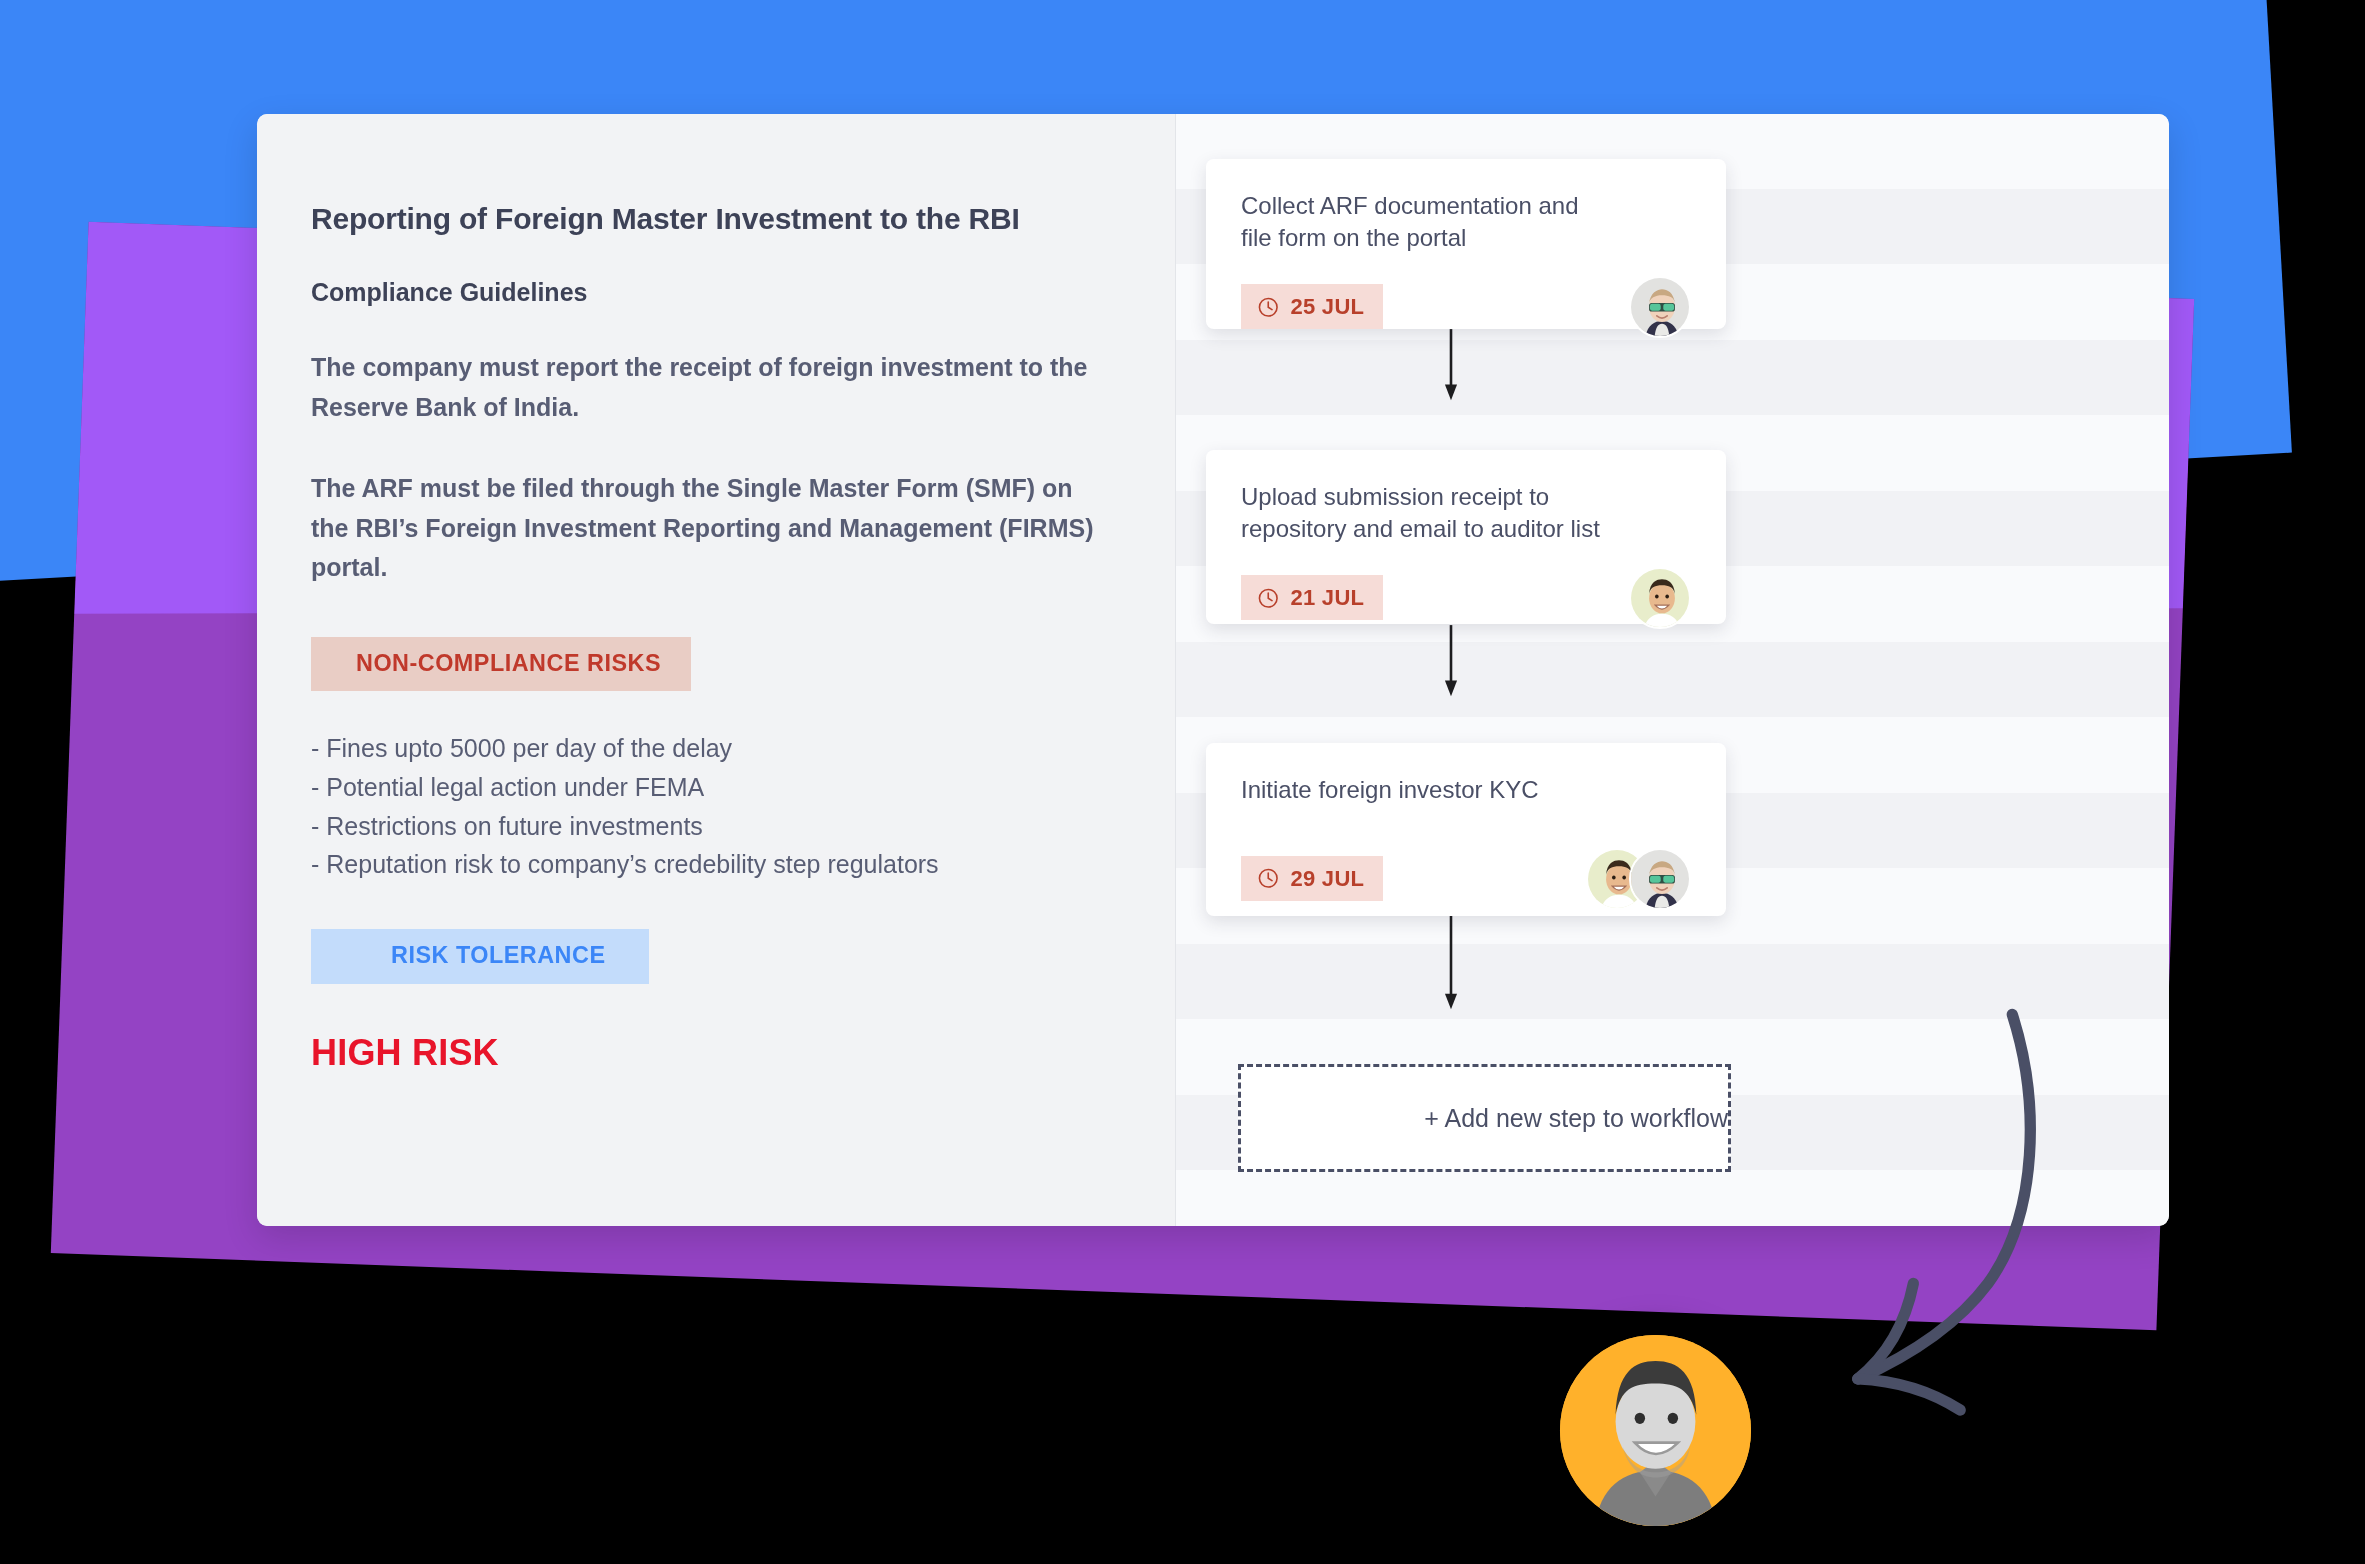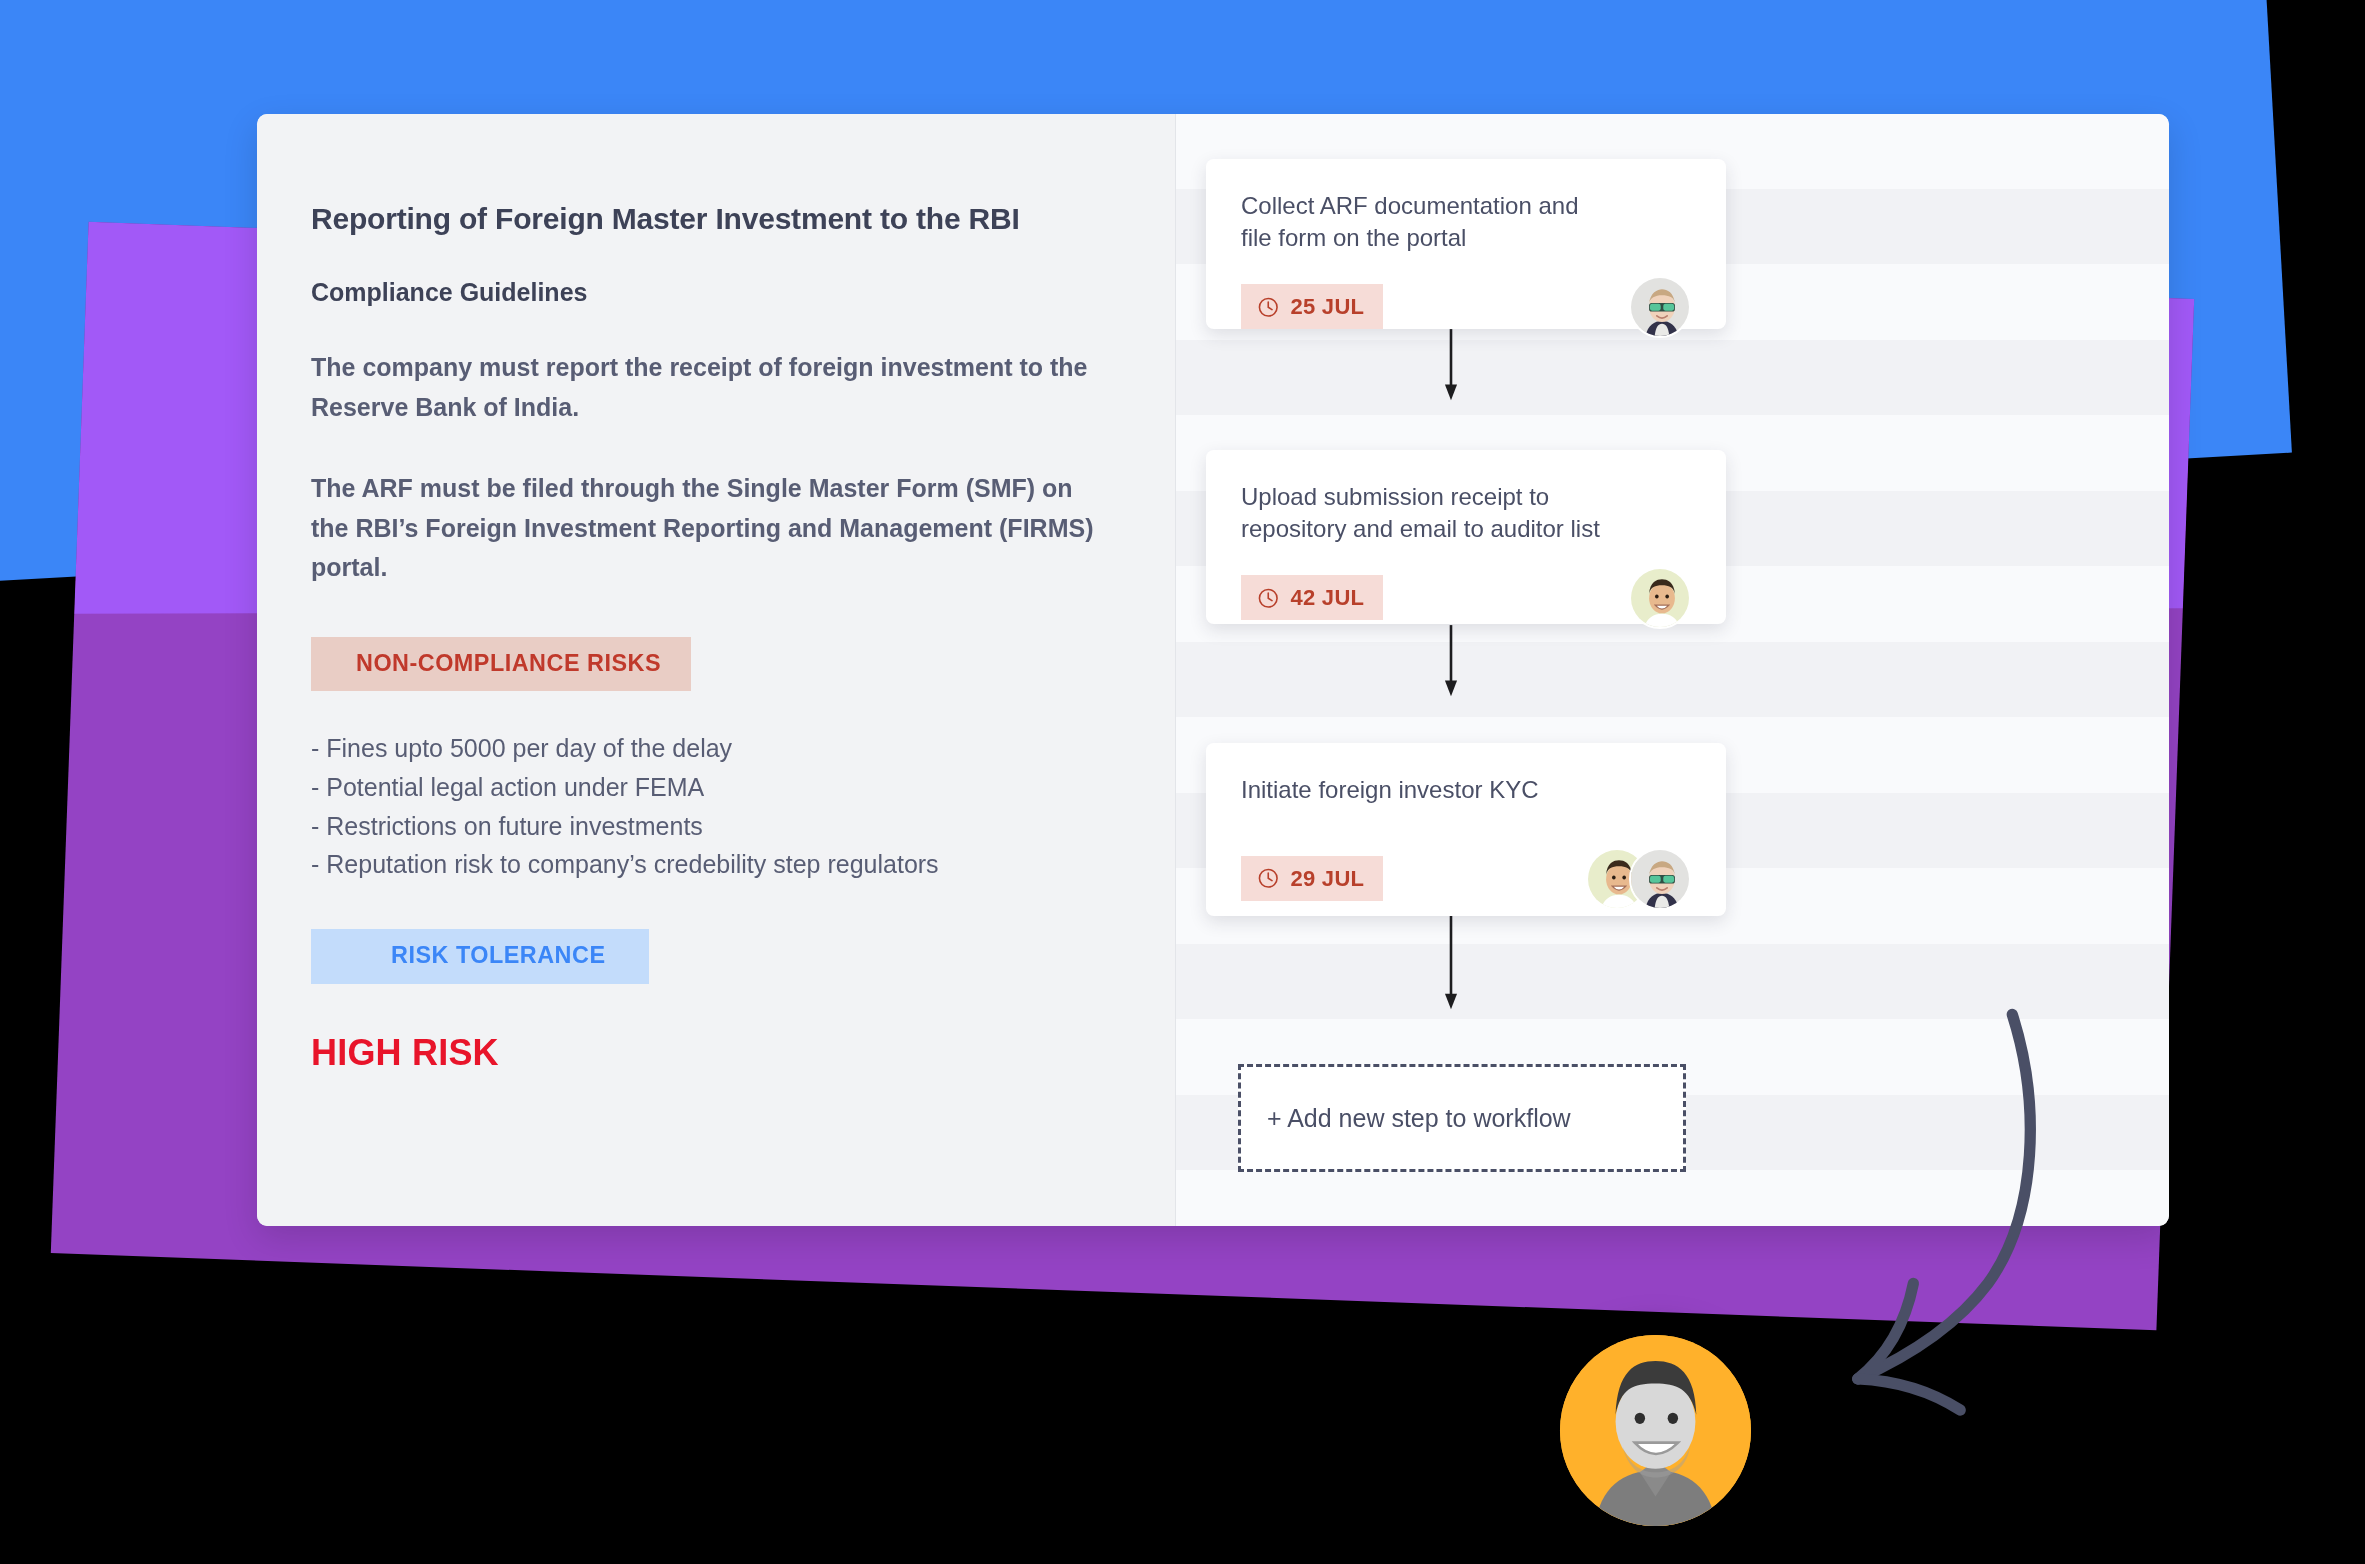--- a/index.html
+++ b/index.html
@@ -331,21 +331,21 @@
 
         <div class="step-card" style="left:30px; top:336px; width:520px; height:174px;">
           <p class="step-title">Upload submission receipt to
 repository and email to auditor list</p>
           <div class="step-footer">
             <span class="date-badge">
               <svg class="clock-ico" width="22.5" height="22.5" viewBox="0 0 24 24">
                 <circle cx="12" cy="12" r="9.4" fill="none" stroke="#b8402b" stroke-width="1.7"></circle>
                 <path d="M12 6.4 V12 L16 14.6" fill="none" stroke="#b8402b" stroke-width="1.7" stroke-linecap="round"></path>
               </svg>
-              <span>42 JUL</span>
+              <span>21 JUL</span>
             </span>
             <span class="avatars">
               <span class="avatar">
                 <svg viewBox="0 0 72 72" width="62" height="62">
                   <rect width="72" height="72" fill="#e8edcb"></rect>
                   <path d="M14 72 C17 58 25 52 36 52 C47 52 55 58 58 72 Z" fill="#ffffff"></path>
                   <ellipse cx="36" cy="34" rx="15" ry="17.5" fill="#e8b98e"></ellipse>
                   <path d="M21 29 C22 15 30 12 36 12 C42 12 50 15 51 29 C49 21 44 19 36 19 C28 19 23 21 21 29 Z" fill="#3a2a1c"></path>
                   <ellipse cx="30" cy="32" rx="2.1" ry="2.4" fill="#2b1d13"></ellipse>
                   <ellipse cx="42" cy="32" rx="2.1" ry="2.4" fill="#2b1d13"></ellipse>
@@ -388,21 +388,21 @@
                   <rect x="21" y="29" width="30" height="10" rx="3" fill="#2f4f45"></rect>
                   <rect x="22" y="30" width="12.5" height="8" rx="2.5" fill="#57c59a"></rect>
                   <rect x="37.5" y="30" width="12.5" height="8" rx="2.5" fill="#57c59a"></rect>
                   <path d="M30 44 Q36 49 42 44" stroke="#b97f6d" stroke-width="2" fill="none" stroke-linecap="round"></path>
                 </svg>
               </span>
             </span>
           </div>
         </div>
 
-        <div class="add-step" style="left:62px; top:950px; width:448px; height:108px;">
+        <div class="add-step" style="left:62px; top:950px; width:493px; height:108px;justify-content:flex-end;">
           <span>+ Add new step to workflow</span>
         </div>
 
       </div>
     </div>
   </div>
 
   <svg class="pointer-arrow" viewBox="0 0 340 500">
     <path d="M300 20 C332 120 330 250 272 330 C236 378 180 414 122 440" fill="none" stroke="#4a4f66" stroke-width="13" stroke-linecap="round"></path>
     <path d="M122 440 C160 410 178 370 186 330" fill="none" stroke="#4a4f66" stroke-width="13" stroke-linecap="round"></path>

